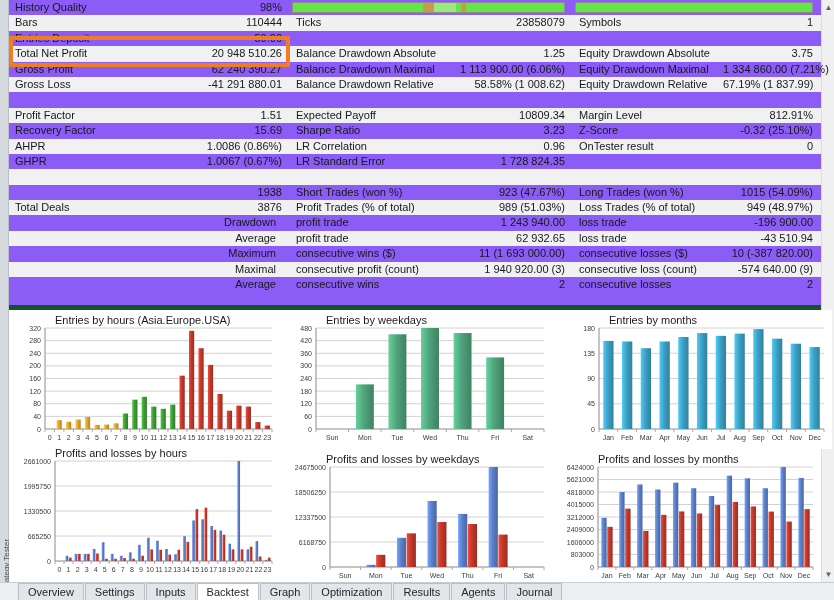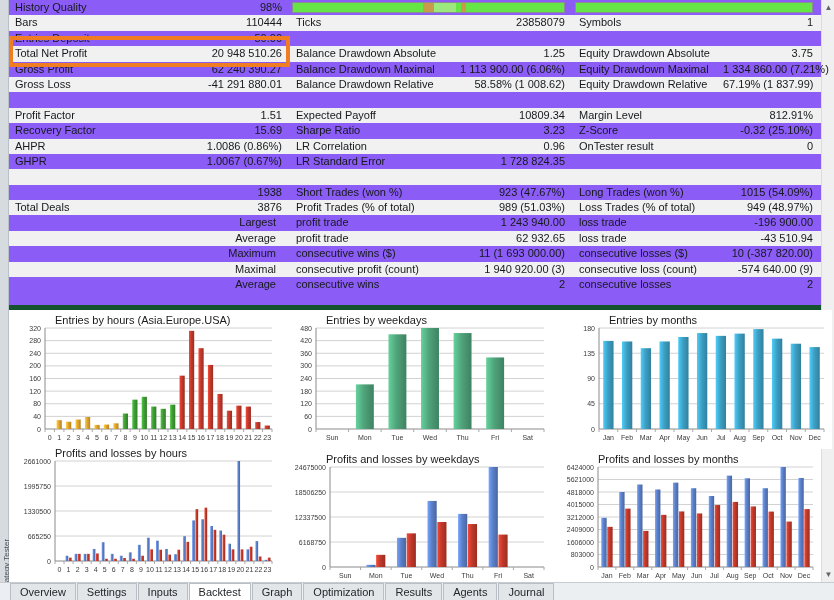--- a/index.html
+++ b/index.html
@@ -82,21 +82,21 @@
     background:#fff; border-top:5px solid #14532d; }
   .chart-cell { position:absolute; background:#fff; }
   .chart-title { font-size:11px; color:#1b1b1b; position:absolute; left:46px; top:4px; }
   svg { display:block; }
   .axis-txt { font-size:7px; fill:#3a3a3a; font-family:"Liberation Sans", sans-serif; }
 
   
   .tabbar {
     position:absolute; left:0; bottom:0; width:834px; height:18px;
     background:#eceff1; border-top:1px solid #c7ccd1; display:flex; align-items:flex-end;
-    padding-left:10px; overflow:hidden;
+    padding-left:18px; overflow:hidden;
   }
   .tab {
     height:17px; line-height:17px; padding:0 9px; font-size:11px;
     border:1px solid #b9bfc5; border-bottom:none; background:#e2e6e9;
     margin-right:1px; color:#23272b; white-space:nowrap;
   }
   .tab.active { background:#ffffff; }
 </style>
 </head>
 <body>
@@ -310,21 +310,21 @@
           <div class="lbl">Profit Trades (% of total)</div>
           <div class="val">989 (51.03%)</div>
         </div>
         <div class="cellgroup cg3">
           <div class="lbl">Loss Trades (% of total)</div>
           <div class="val">949 (48.97%)</div>
         </div>
       </div>
       <div class="srow">
         <div class="cellgroup cg1">
-          <div class="lbl rightlabel">Largest</div>
+          <div class="lbl rightlabel">Drawdown</div>
         </div>
         <div class="cellgroup cg2">
           <div class="lbl">profit trade</div>
           <div class="val">1 243 940.00</div>
         </div>
         <div class="cellgroup cg3">
           <div class="lbl">loss trade</div>
           <div class="val">-196 900.00</div>
         </div>
       </div>

